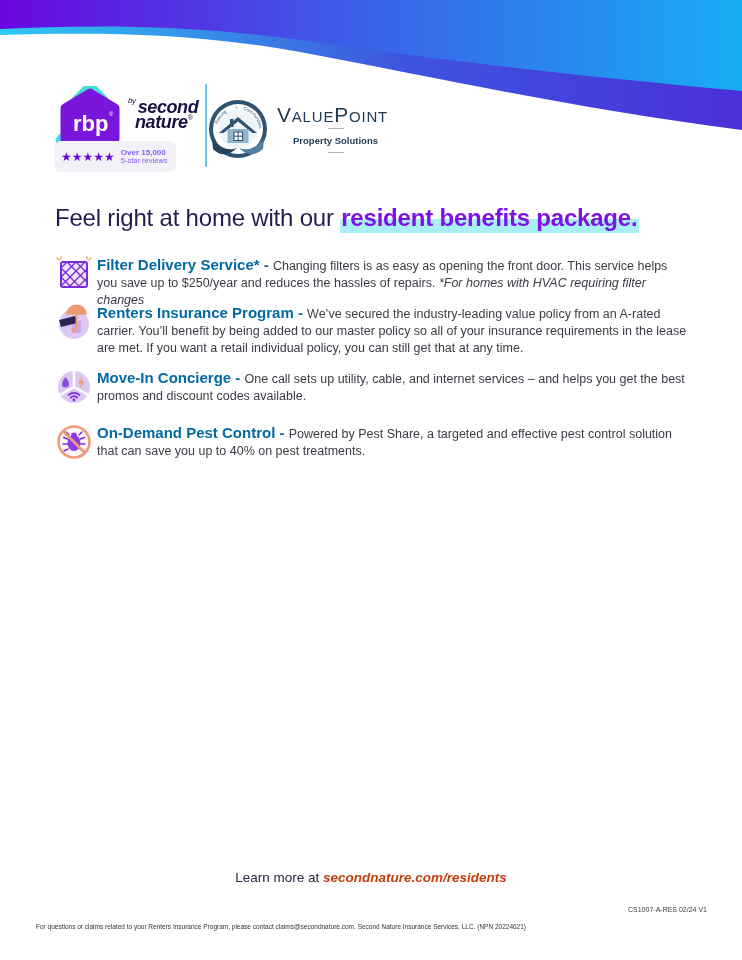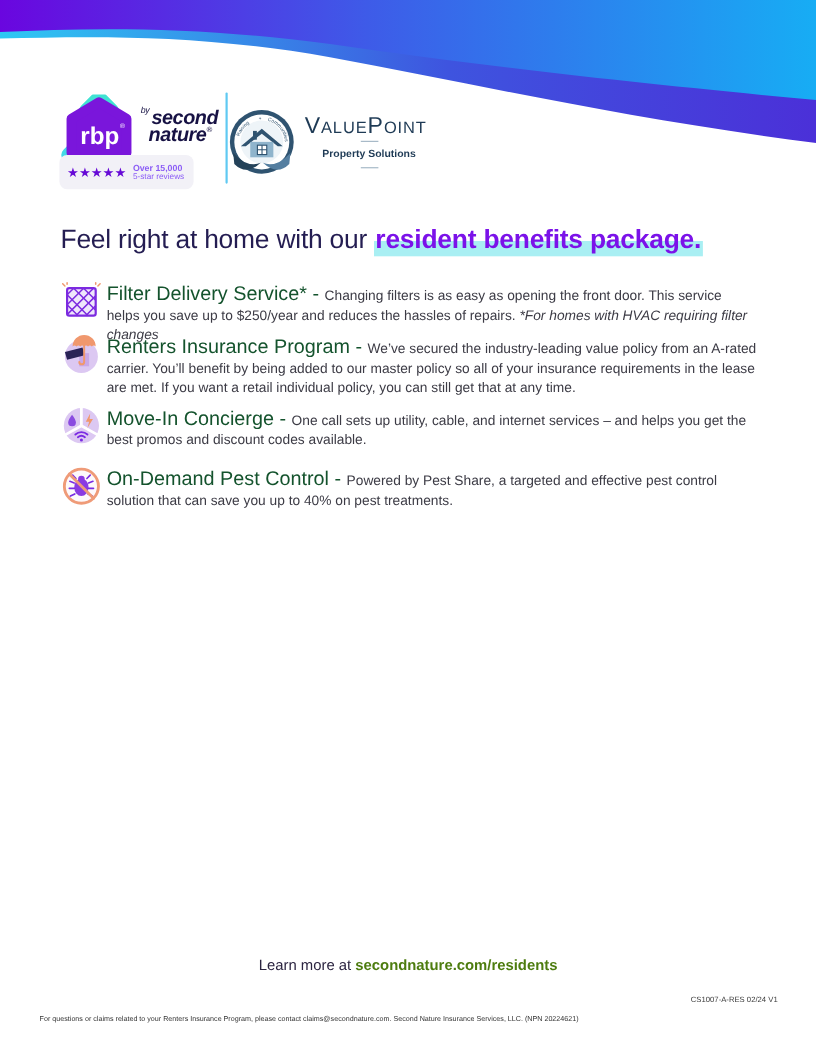--- a/index.html
+++ b/index.html
@@ -45,30 +45,30 @@
   #headline .hl {
     font-weight:800; color:#7b12e9;
     background:linear-gradient(transparent 52%, #a9eff3 52%, #a9eff3 100%);
     padding:0 2px 2px 1px;
   }
 
   
   .benefit-row { position:absolute; left:55px; width:640px; }
   .benefit-icon { position:absolute; left:0; top:0; width:38px; height:38px; }
   .benefit-text { margin-left:42px; width:592px; font-size:12.5px; line-height:1.34; color:#3c3b45; }
-  .benefit-title { font-weight:400; font-size:18px; color:#14532d; }
+  .benefit-title { font-weight:700; font-size:15px; color:#0369a1; }
   .benefit-note { font-style:italic; }
   #benefit-1 { top:255px; }
   #benefit-2 { top:303px; }
   #benefit-3 { top:368px; }
   #benefit-4 { top:423px; }
 
   
   #learn-more { top:870px; left:0; width:742px; text-align:center; font-size:13.5px; color:#2b2440; }
-  #learn-more a { font-weight:800; color:#4d7c0f; text-decoration:none; }
+  #learn-more a { font-weight:800; color:#c2410c; text-decoration:none;font-style:italic; }
   #doc-code { top:906px; right:35px; font-size:7px; color:#3a3a3a; }
   #fine-print { top:923px; left:36px; width:560px; font-size:6.5px; color:#333333; }
 </style>
 </head>
 <body>
 
 <svg id="wave-banner" class="abs" viewBox="0 0 742 140" width="742" height="140" aria-hidden="true">
   <defs>
     <linearGradient id="gradBack" x1="0" y1="0" x2="742" y2="0" gradientUnits="userSpaceOnUse">
       <stop offset="0" stop-color="#2ec9f3"></stop>

